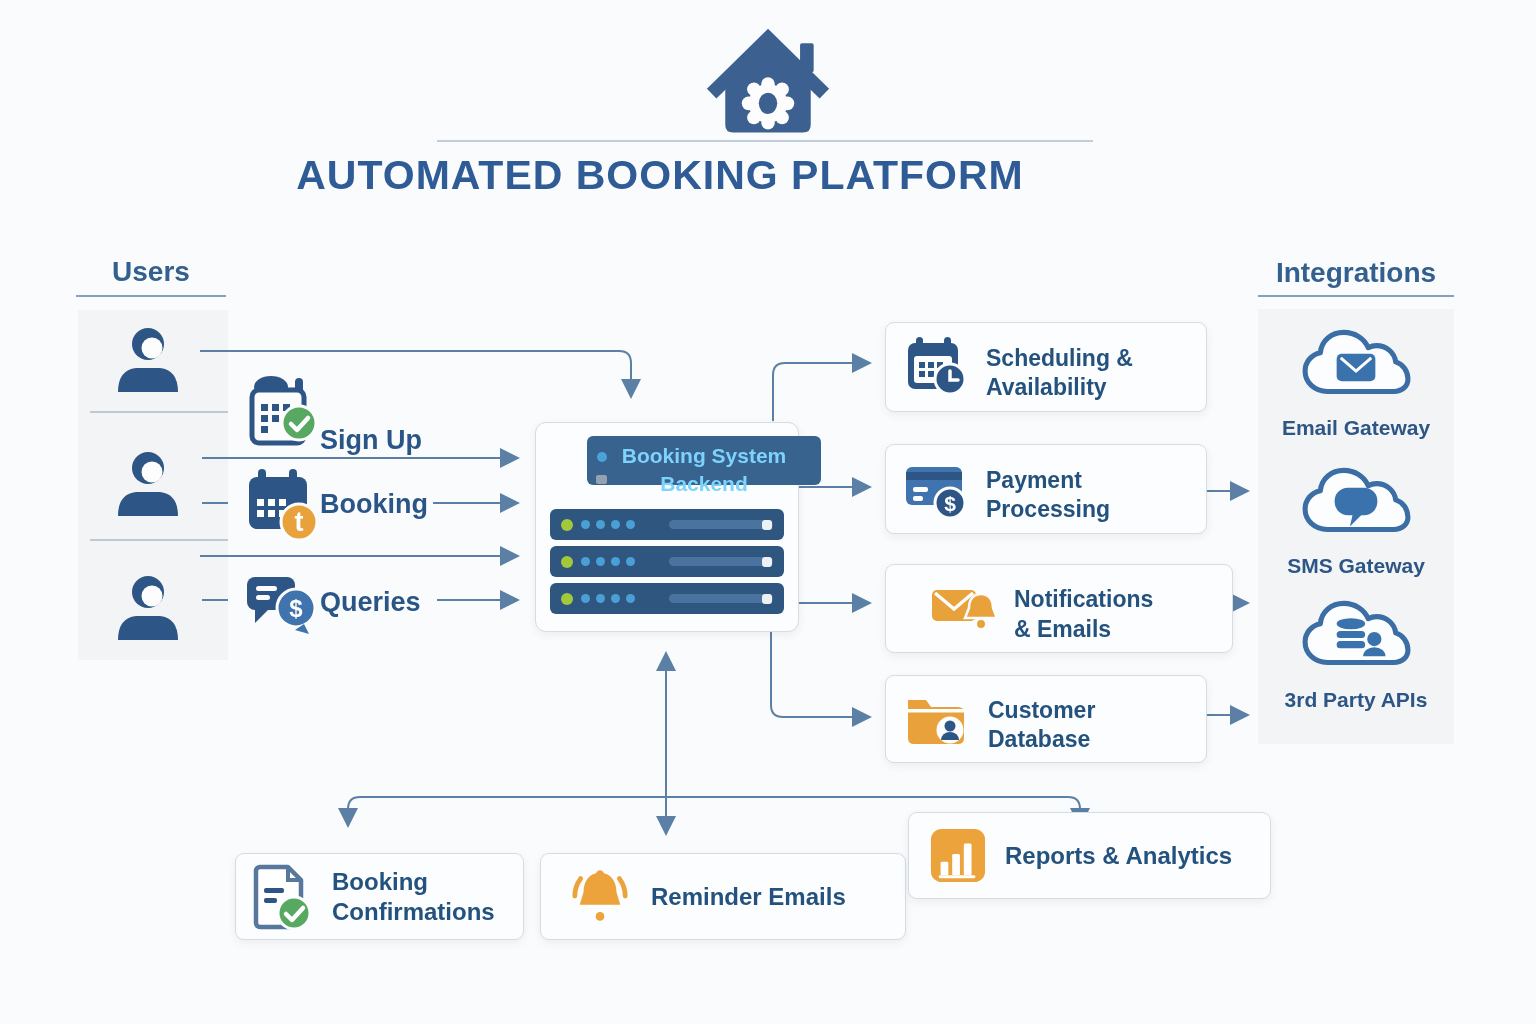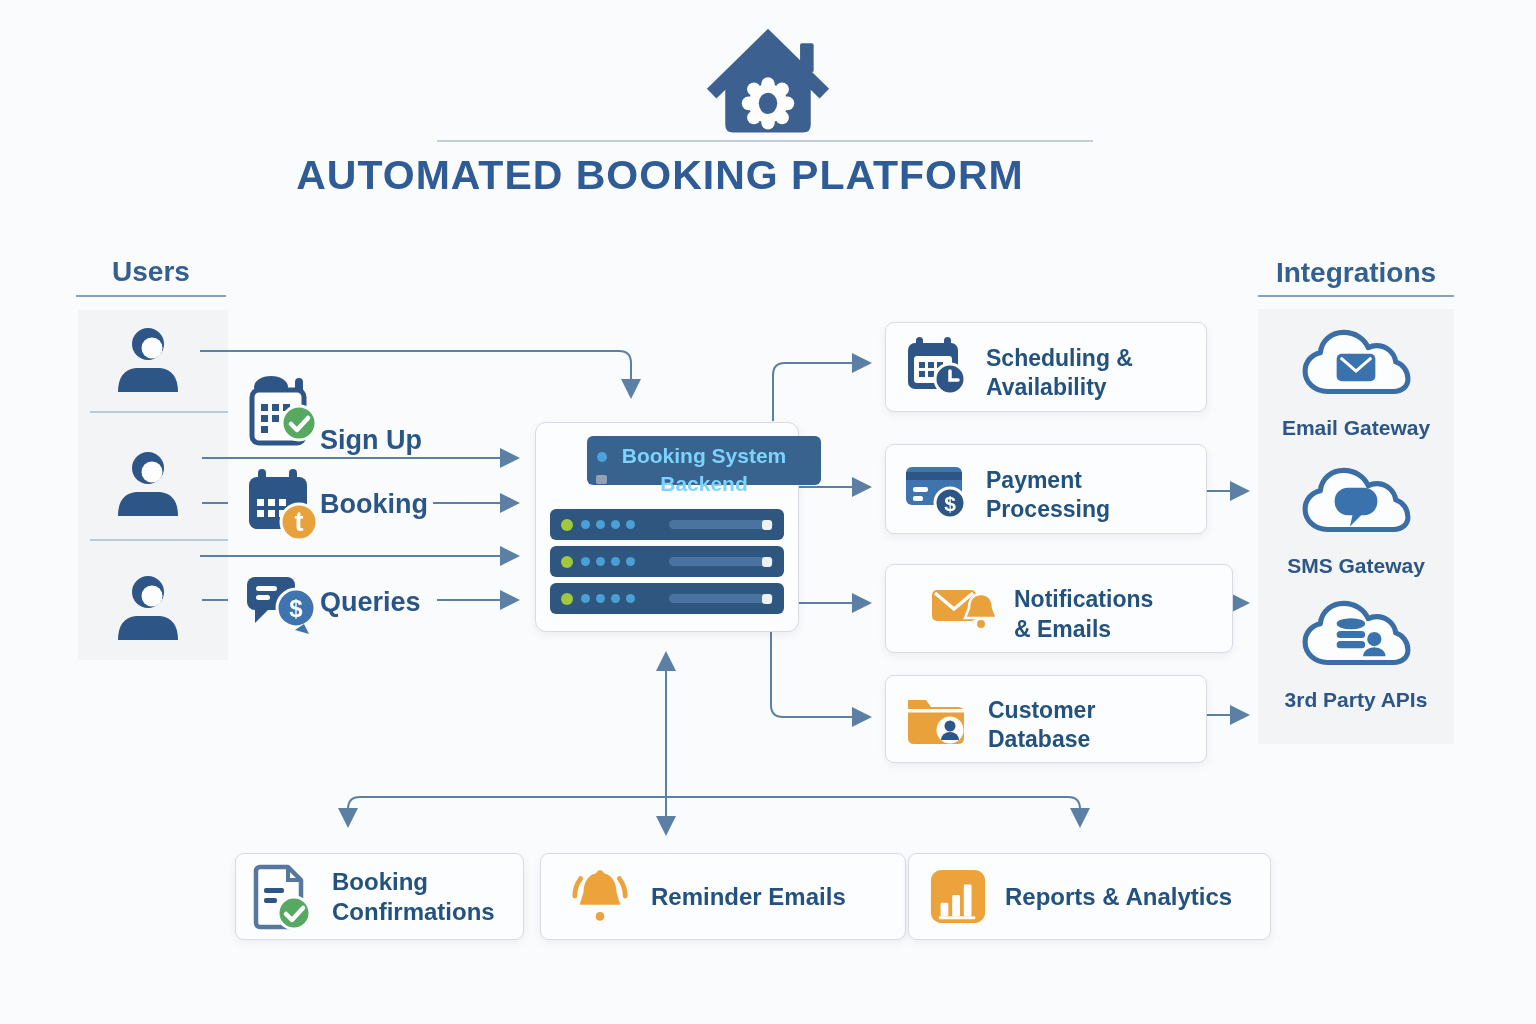--- a/index.html
+++ b/index.html
@@ -309,21 +309,21 @@
       <path d="M52,14 q6,8 6,18" fill="none" stroke="#eda33c" stroke-width="5" stroke-linecap="round"></path>
       <circle cx="32" cy="10" r="4.5" fill="#eda33c"></circle>
       <path d="M32,8 c-11,0 -17,9 -17,20 l-4,13 h42 l-4,-13 c0,-11 -6,-20 -17,-20 z" fill="#eda33c"></path>
       <circle cx="32" cy="53" r="4.5" fill="#eda33c"></circle>
     </svg>
     <div class="out-label">
       <div>Reminder Emails</div>
     </div>
   </div>
 
-  <div class="card svc" style="left:908px;top:853px;width:341px;height:85px;padding-left:20px;">
+  <div class="card svc" style="left:908px;top:812px;width:341px;height:85px;padding-left:20px;">
     <svg width="58" height="58" viewBox="0 0 60 60">
       <rect x="2" y="2" width="56" height="55" rx="11" fill="#eda33c"></rect>
       <g fill="#ffffff">
         <rect x="12" y="36" width="8" height="14" rx="1.5"></rect>
         <rect x="24" y="28" width="8" height="22" rx="1.5"></rect>
         <rect x="36" y="17" width="8" height="33" rx="1.5"></rect>
         <rect x="10" y="50" width="38" height="3" rx="1.5"></rect>
       </g>
     </svg>
     <div class="out-label">

